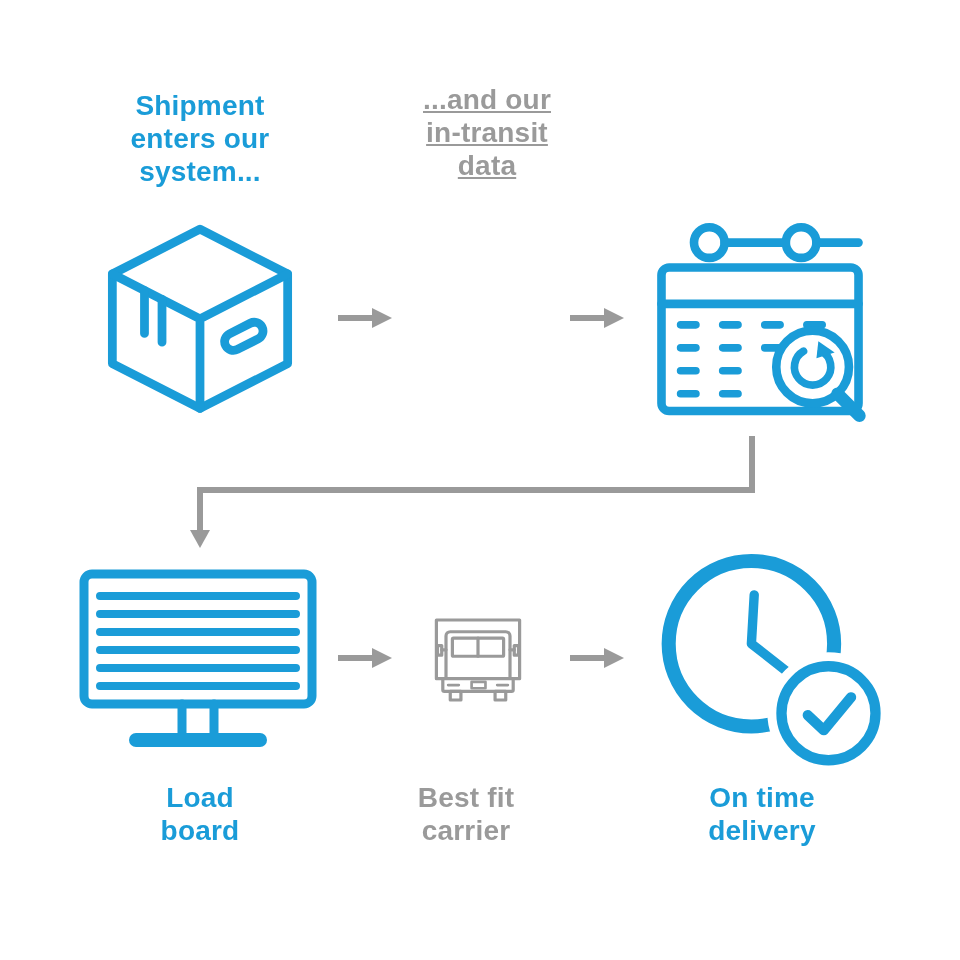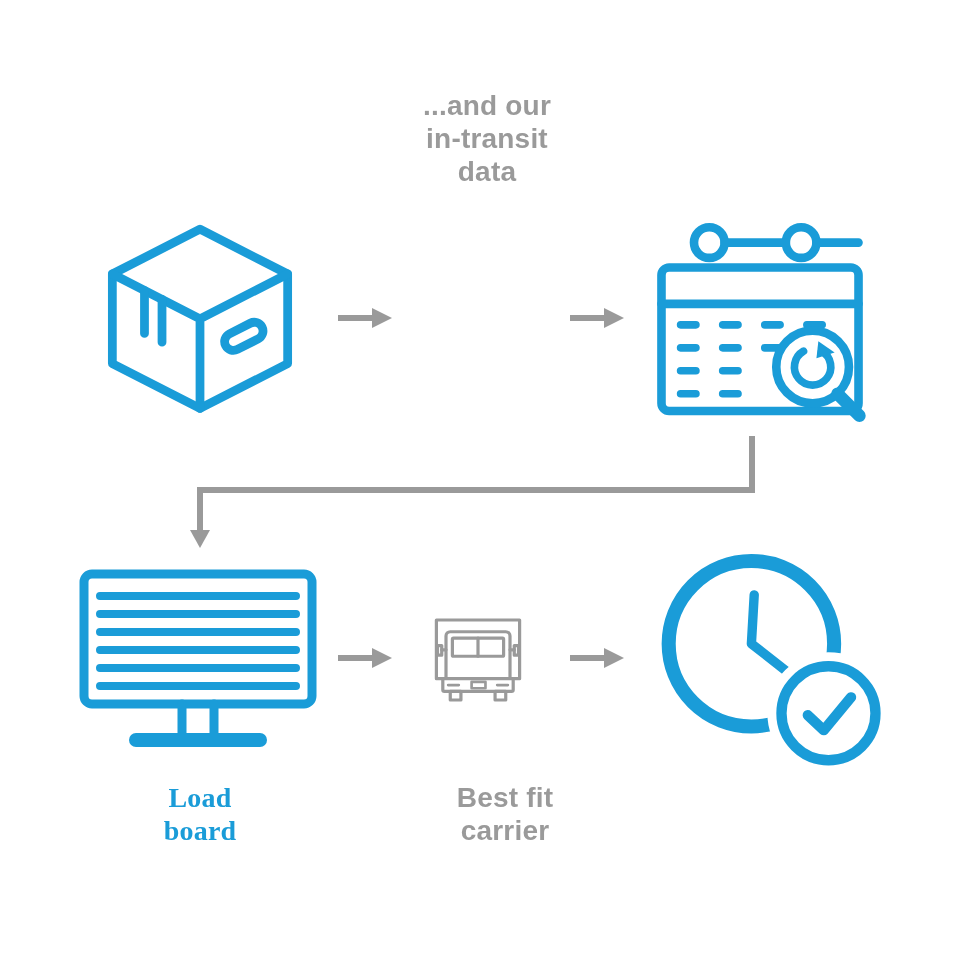--- a/index.html
+++ b/index.html
@@ -40,21 +40,24 @@
     <g stroke="var(--gray)" fill="var(--gray)">
       <line x1="570" y1="658" x2="606" y2="658" stroke-width="6"></line>
       <polygon points="624,658 604,648 604,668" stroke="none"></polygon>
     </g>
     <g stroke="var(--gray)" fill="var(--gray)">
       <path d="M 752,436 V 490 H 200 V 530" fill="none" stroke-width="6"></path>
       <polygon points="200,548 190,530 210,530" stroke="none"></polygon>
     </g>
   </svg>
 
-  <div class="label gray" style="left:487px;top:90px;">...and our
+  <div class="label blue" style="left:200px;top:90px;">Shipment
+enters our
+system...</div>
+  <div class="label gray" style="left:487px;top:84px;text-decoration:underline;">...and our
 in-transit
 data</div>
 
   <div class="icon blue" style="left:88px;top:200px;width:224px;height:224px;">
     <svg viewBox="0 0 230 230" fill="none" stroke="currentColor" stroke-width="9" stroke-linecap="round" stroke-linejoin="round">
       <path d="M 115,30 L 25,76 L 25,168 L 115,214 L 205,168 L 205,76 Z"></path>
       <path d="M 25,76 L 115,122 M 205,76 L 115,122 M 115,122 L 115,214"></path>
       <path d="M 58,93 L 58,137 M 76,102 L 76,146"></path>
       <rect x="-21" y="-9" width="42" height="18" rx="9" transform="translate(160,140) rotate(-27)"></rect>
     </svg>
@@ -111,18 +114,20 @@
   <div class="icon blue" style="left:648px;top:542px;width:235px;height:226px;">
     <svg viewBox="0 0 250 240" fill="none" stroke="currentColor" stroke-linecap="round" stroke-linejoin="round">
       <circle cx="110" cy="108" r="88" stroke-width="15"></circle>
       <path stroke-width="10" d="M 110,108 L 113,56 M 110,108 L 147,137"></path>
       <circle cx="192" cy="182" r="50" stroke="#FFFFFF" stroke-width="30" fill="#FFFFFF"></circle>
       <circle cx="192" cy="182" r="50" stroke-width="11" fill="#FFFFFF"></circle>
       <path stroke-width="11" d="M 170,184 L 187,200 L 216,165"></path>
     </svg>
   </div>
 
-  <div class="label blue" style="left:200px;top:782px;font-family:Liberation Serif, serif;">Load
+  <div class="label blue" style="left:200px;top:782px;">Load
 board</div>
-  <div class="label gray" style="left:505px;top:782px;">Best fit
+  <div class="label gray" style="left:466px;top:782px;">Best fit
 carrier</div>
+  <div class="label blue" style="left:762px;top:782px;">On time
+delivery</div>
 
 </div>
 
 </body></html>

